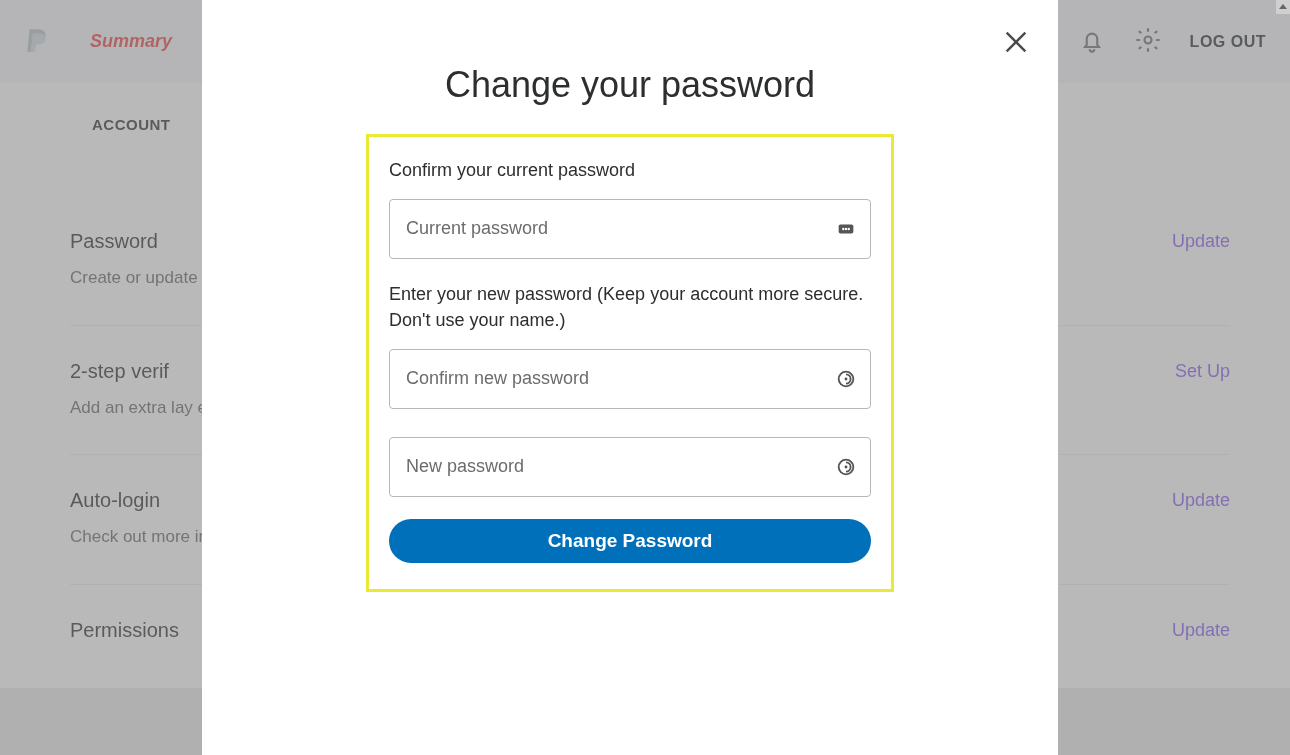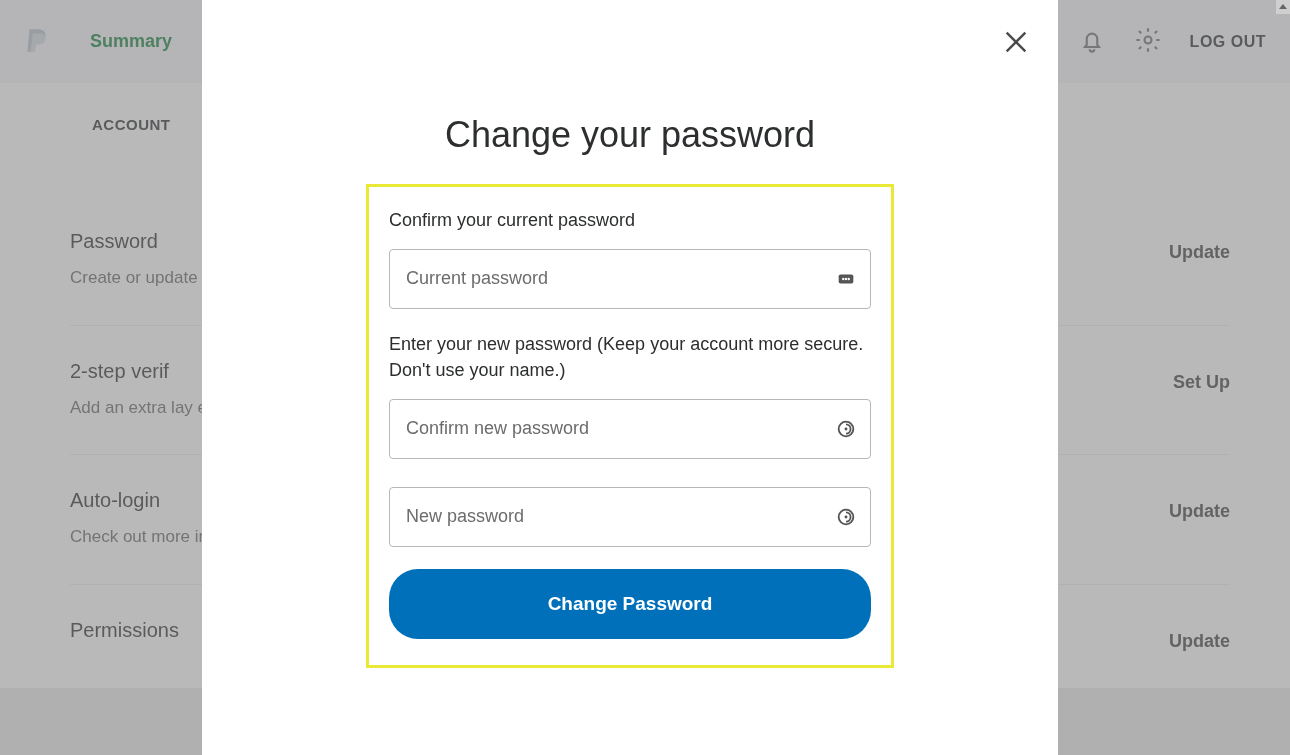--- a/index.html
+++ b/index.html
@@ -1,47 +1,47 @@
 <!DOCTYPE html>
 <html><head>
 <meta charset="utf-8">
 <style>
   * { margin:0; padding:0; box-sizing:border-box; font-family:"Helvetica Neue",Arial,sans-serif; }
   html,body{width:1290px;height:755px;overflow:hidden;background:#ececec;}
   .top-bar{position:relative;height:83px;background:#f5f7fa;display:flex;align-items:center;padding:0 24px;}
   .logo{width:26px;height:30px;margin-right:40px;}
   .logo svg{width:100%;height:100%;}
-  .nav-item{font-size:18px;font-weight:600;color:#15803d;}
+  .nav-item{font-size:18px;font-weight:600;color:#ef4444;font-style:italic;}
   .top-right{margin-left:auto;display:flex;align-items:center;gap:28px;}
   .icon-btn svg{width:28px;height:28px;stroke:#6d6d6d;fill:none;}
   .logout{font-size:16px;font-weight:600;letter-spacing:.5px;color:#2c2e2f;}
   .sub-bar{height:83px;background:#ffffff;display:flex;align-items:center;padding-left:92px;}
   .sub-bar span{font-size:15px;font-weight:600;letter-spacing:.5px;color:#2c2e2f;}
   .content{background:#ffffff;padding:30px 60px 0 70px;}
   .section{display:flex;justify-content:space-between;padding:34px 0;}
   .section+.section{border-top:1px solid #eee;}
   .section h2{font-size:20px;font-weight:400;color:#2c2e2f;margin-bottom:12px;}
   .section p{font-size:17px;color:#666;line-height:1.5;max-width:640px;}
-  .section .link{font-size:18px;font-weight:700;color:#404040;white-space:nowrap;align-self:flex-start;margin-top:12px;}
+  .section .link{font-size:18px;font-weight:400;color:#8b5cf6;white-space:nowrap;align-self:flex-start;margin-top:1px;}
   
   .dimmer{position:absolute;inset:0;background:rgba(128,128,128,.55);}
   
   .modal-wrap{position:absolute;left:202px;top:0;width:856px;height:755px;background:#ffffff;}
   .close-x{position:absolute;right:28px;top:28px;width:28px;height:28px;cursor:pointer;}
   .close-x svg{width:100%;height:100%;stroke:#4a4a4a;stroke-width:2;}
-  .modal-inner{padding-top:114px;display:flex;flex-direction:column;align-items:center;}
+  .modal-inner{padding-top:64px;display:flex;flex-direction:column;align-items:center;}
   .modal-title{font-size:36px;font-weight:300;color:#2c2e2f;margin-bottom:28px;}
   .hl-box{border:3px solid #e9e936;padding:20px 20px 26px;width:528px;}
   .hl-box .lbl{font-size:18px;color:#2c2e2f;margin-bottom:16px;line-height:1.45;}
   .field{position:relative;margin-bottom:22px;}
   .field input{width:100%;height:60px;border:1px solid #b7b7b7;border-radius:4px;padding:0 50px 0 16px;font-size:14px;color:#2c2e2f;}
   .field input::placeholder{color:#6c6c6c;font-size:18px;}
   .field .inp-icon{position:absolute;right:14px;top:50%;transform:translateY(-50%);width:22px;height:22px;display:flex;align-items:center;justify-content:center;}
   .field .inp-icon svg{width:100%;height:100%;}
-  .btn-primary{width:100%;height:70px;border:none;border-radius:29px;background:#0070ba;color:#fff;font-size:19px;font-weight:600;cursor:pointer;}
+  .btn-primary{width:100%;height:44px;border:none;border-radius:29px;background:#0070ba;color:#fff;font-size:19px;font-weight:600;cursor:pointer;}
   
   .scroll-arrow{position:absolute;right:0;top:0;width:14px;height:14px;background:#cfcfcf;}
   .scroll-arrow:before{content:"";position:absolute;left:3px;top:4px;border-left:4px solid transparent;border-right:4px solid transparent;border-bottom:5px solid #666;}
 </style>
 </head>
 <body>
 
 <div class="top-bar">
   <div class="logo">
     <svg viewBox="0 0 24 28">

